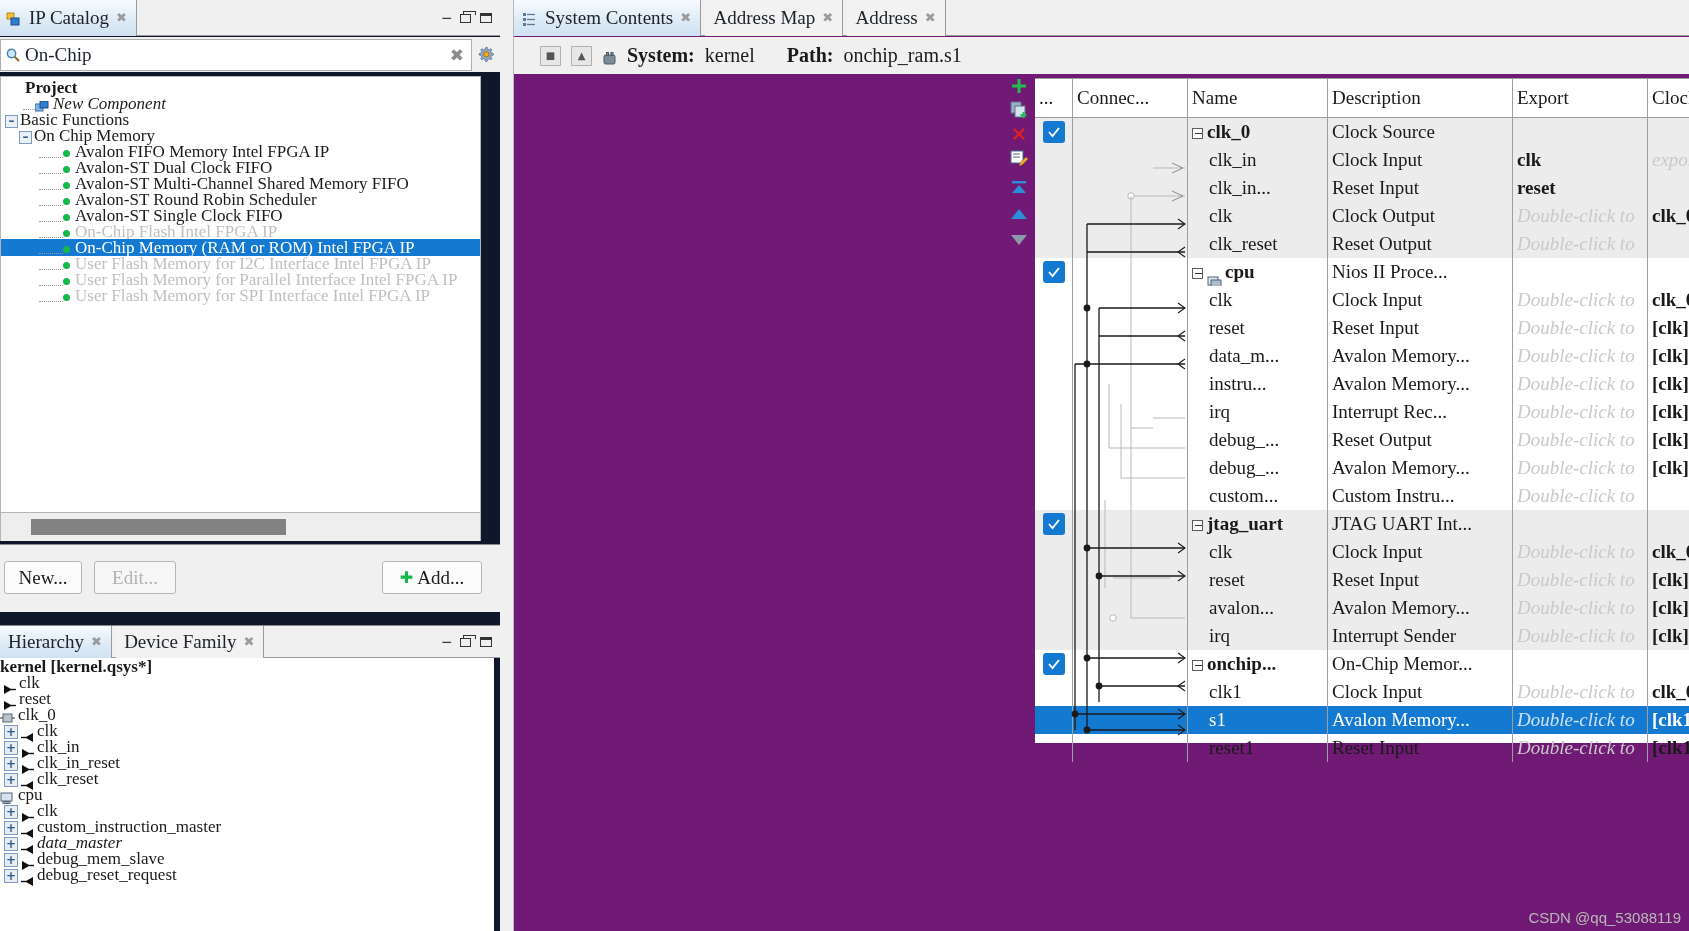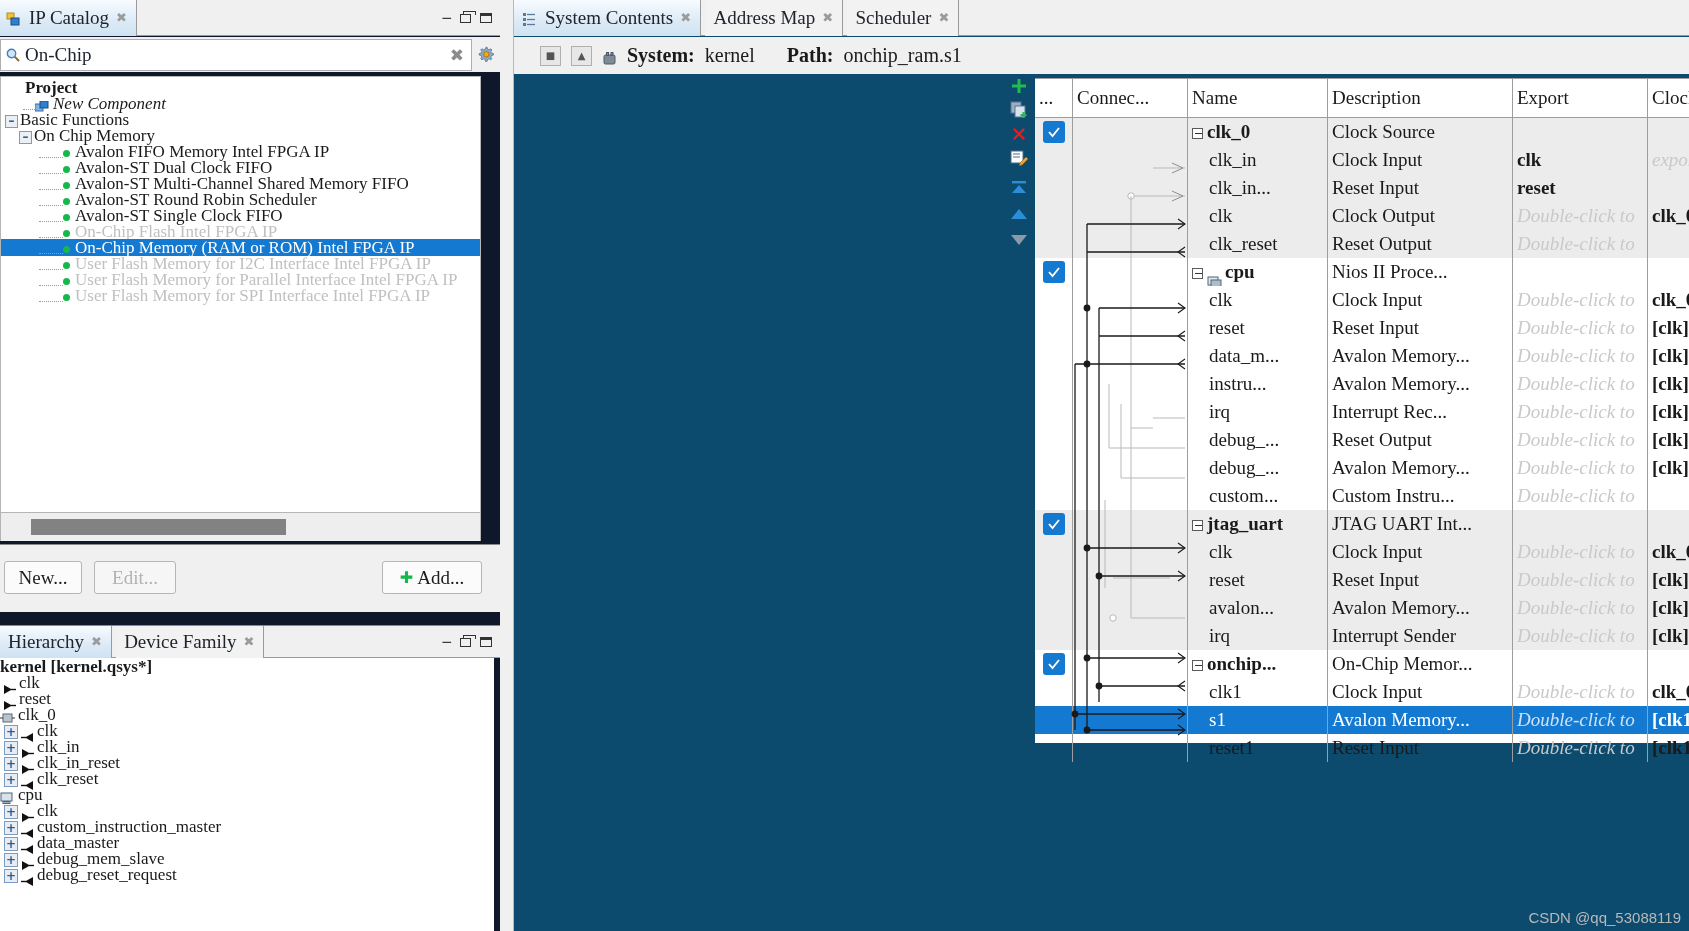--- a/index.html
+++ b/index.html
@@ -10,21 +10,21 @@
     background: #ffffff;
     font-family: "Liberation Serif", serif;
     font-size: 17px;
     color: #1a1a1a;
   }
 
   
   #root { position: relative; width: 1689px; height: 931px; }
 
   #left-pane  { position: absolute; left: 0;   top: 0; width: 500px;  height: 931px; background: #0f172a; }
-  #right-pane { position: absolute; left: 500px; top: 0; width: 1189px; height: 931px; background: #0c4a6e; }
+  #right-pane { position: absolute; left: 500px; top: 0; width: 1189px; height: 931px; background: #701a75; }
 
   
   .tabstrip { position: relative; height: 36px; background: #f0f0f0;
               border-bottom: 1px solid #9a9a9a; }
   .tab {
     position: relative; display: inline-flex; align-items: center; height: 36px;
     padding: 0 9px 0 8px; gap: 7px;
     background: linear-gradient(to bottom, #ffffff 0%, #e4e4e4 55%, #d4d4d4 100%);
     border-right: 1px solid #9a9a9a;
     font-size: 19px; color: #20242c; white-space: nowrap;
@@ -319,21 +319,21 @@
                 <rect x="3" y="9.5" width="7" height="2" fill="#9aa9b7" stroke="#50657a"></rect>
               </svg></span><span>cpu</span></div>
           <div class="hrow" style="margin-top: -2px;"><span style="display:inline-block;width:4px"></span><span class="hplus">+</span><span class="hicon-out"><svg width="13" height="9" viewBox="0 0 13 9">
                 <path d="M1 0 9 4.5 1 9z" fill="#111"></path>
                 <line x1="8" y1="4.5" x2="13" y2="4.5" stroke="#111" stroke-width="1.4"></line>
               </svg></span><span>clk</span></div>
           <div class="hrow" style="margin-top: -2px;"><span style="display:inline-block;width:4px"></span><span class="hplus">+</span><span class="hicon-in"><svg width="13" height="9" viewBox="0 0 13 9">
                 <path d="M12 0 4 4.5 12 9z" fill="#111"></path>
                 <line x1="0" y1="4.5" x2="5" y2="4.5" stroke="#111" stroke-width="1.4"></line>
               </svg></span><span>custom_instruction_master</span></div>
-          <div class="hrow" style="margin-top: -2px;"><span style="display:inline-block;width:4px"></span><span class="hplus">+</span><span class="hicon-in"><svg width="13" height="9" viewBox="0 0 13 9">
+          <div class="hrow" style="margin-top: -2px; font-style: italic;"><span style="display:inline-block;width:4px"></span><span class="hplus">+</span><span class="hicon-in"><svg width="13" height="9" viewBox="0 0 13 9">
                 <path d="M12 0 4 4.5 12 9z" fill="#111"></path>
                 <line x1="0" y1="4.5" x2="5" y2="4.5" stroke="#111" stroke-width="1.4"></line>
               </svg></span><span>data_master</span></div>
           <div class="hrow" style="margin-top: -2px;"><span style="display:inline-block;width:4px"></span><span class="hplus">+</span><span class="hicon-out"><svg width="13" height="9" viewBox="0 0 13 9">
                 <path d="M1 0 9 4.5 1 9z" fill="#111"></path>
                 <line x1="8" y1="4.5" x2="13" y2="4.5" stroke="#111" stroke-width="1.4"></line>
               </svg></span><span>debug_mem_slave</span></div>
           <div class="hrow" style="margin-top: -2px;"><span style="display:inline-block;width:4px"></span><span class="hplus">+</span><span class="hicon-in"><svg width="13" height="9" viewBox="0 0 13 9">
                 <path d="M12 0 4 4.5 12 9z" fill="#111"></path>
                 <line x1="0" y1="4.5" x2="5" y2="4.5" stroke="#111" stroke-width="1.4"></line>
@@ -359,21 +359,21 @@
           </svg>
         </span>
         <span>System Contents</span>
         <span class="tabclose">✖</span>
       </div>
       <div class="tab plain">
         <span>Address Map</span>
         <span class="tabclose">✖</span>
       </div>
       <div class="tab plain">
-        <span>Scheduler</span>
+        <span>Address</span>
         <span class="tabclose">✖</span>
       </div>
     </div>
 
     <div id="sc-pathbar">
       <div class="sqbtn">■</div>
       <div class="sqbtn">▲</div>
       <span class="keyicon">
         <svg width="16" height="15" viewBox="0 0 16 15">
           <rect x="2" y="3" width="11" height="9" rx="1.5" fill="#7d8b96" stroke="#4d5a66"></rect>

